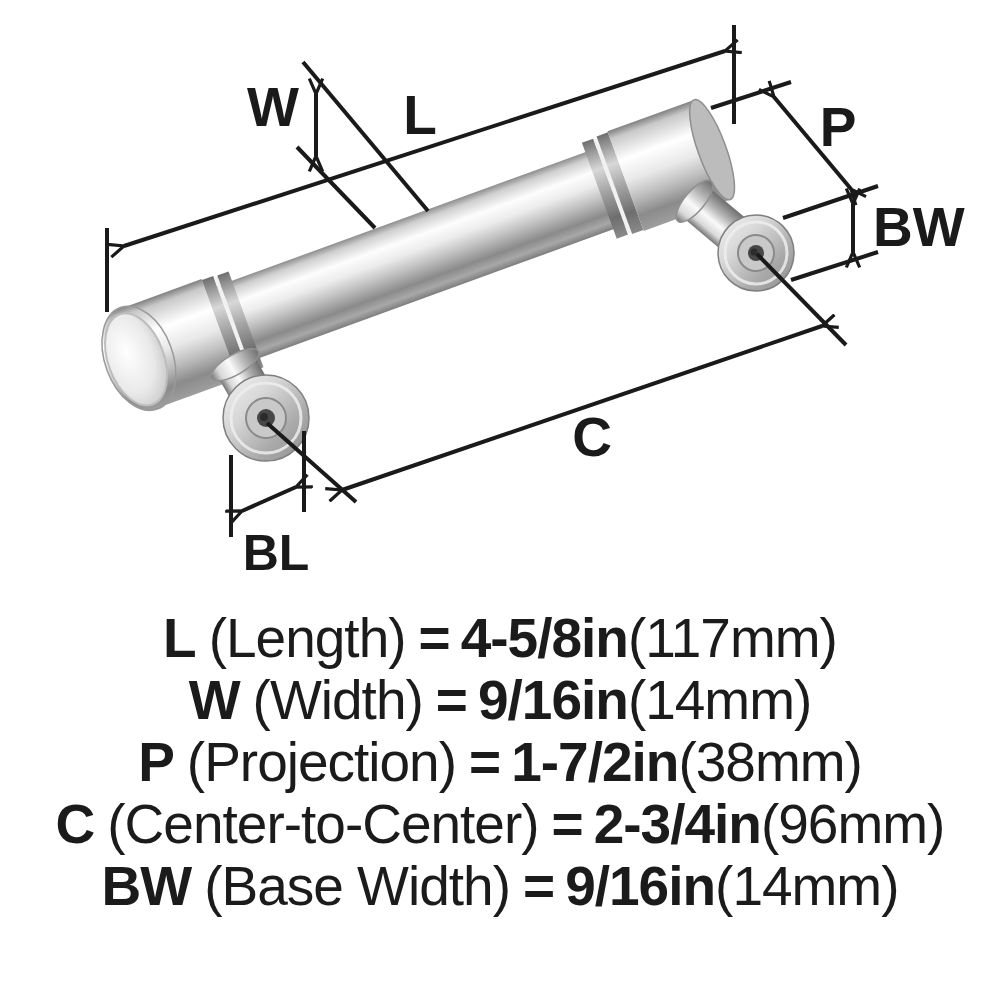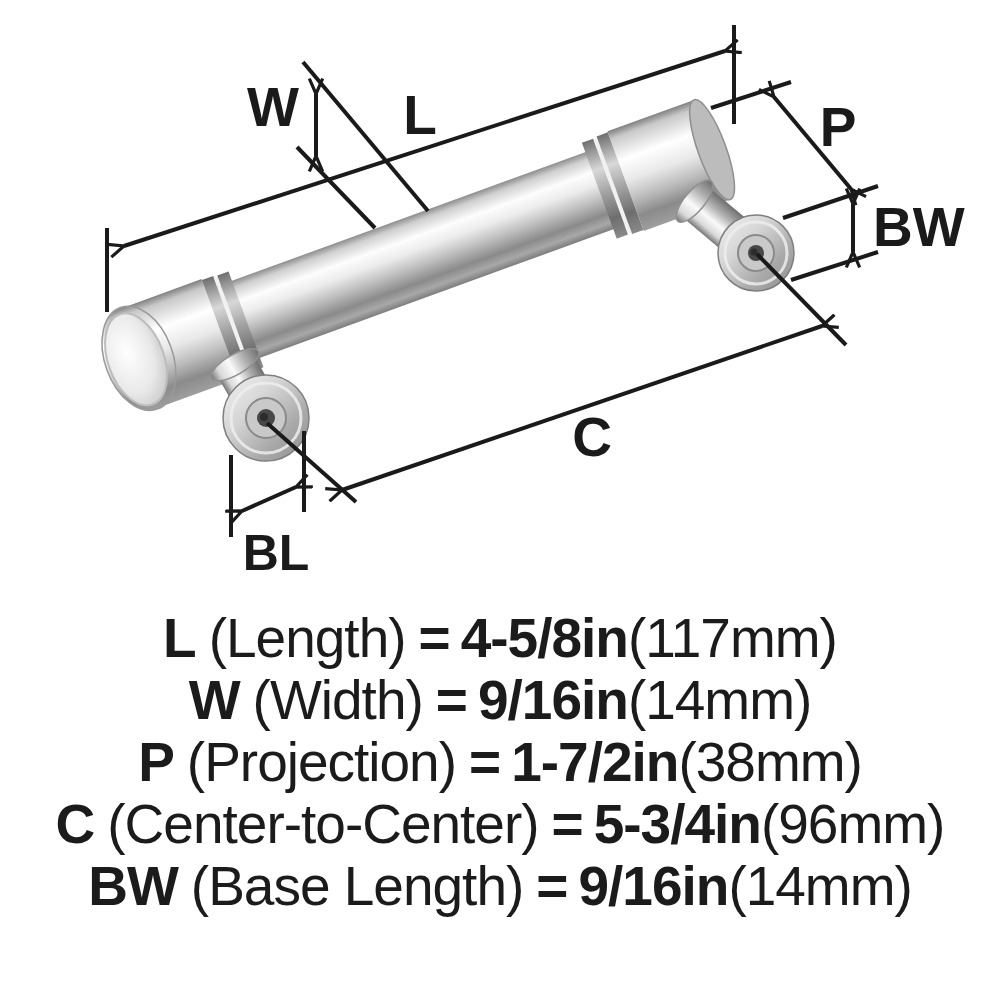--- a/index.html
+++ b/index.html
@@ -176,19 +176,19 @@
     <text class="dim-label" x="276" y="570" font-size="50" text-anchor="middle">BL</text>
   </svg>
 
   <div class="specs">
     <div class="spec-row"><span class="spec-sym">L</span><span class="spec-name">(Length)</span><span class="spec-eq">=</span><span class="spec-val">4-5/8in</span><span class="spec-met">(117mm)</span></div>
 
     <div class="spec-row"><span class="spec-sym">W</span><span class="spec-name">(Width)</span><span class="spec-eq">=</span><span class="spec-val">9/16in</span><span class="spec-met">(14mm)</span></div>
 
     <div class="spec-row"><span class="spec-sym">P</span><span class="spec-name">(Projection)</span><span class="spec-eq">=</span><span class="spec-val">1-7/2in</span><span class="spec-met">(38mm)</span></div>
 
-    <div class="spec-row"><span class="spec-sym">C</span><span class="spec-name">(Center-to-Center)</span><span class="spec-eq">=</span><span class="spec-val">5-3/4in</span><span class="spec-met">(96mm)</span></div>
+    <div class="spec-row"><span class="spec-sym">C</span><span class="spec-name">(Center-to-Center)</span><span class="spec-eq">=</span><span class="spec-val">2-3/4in</span><span class="spec-met">(96mm)</span></div>
 
 
-    <div class="spec-row"><span class="spec-sym">BW</span><span class="spec-name">(Base Length)</span><span class="spec-eq">=</span><span class="spec-val">9/16in</span><span class="spec-met">(14mm)</span></div>
+    <div class="spec-row"><span class="spec-sym">BW</span><span class="spec-name">(Base Width)</span><span class="spec-eq">=</span><span class="spec-val">9/16in</span><span class="spec-met">(14mm)</span></div>
   </div>
 
 </div>
 
 </body></html>

